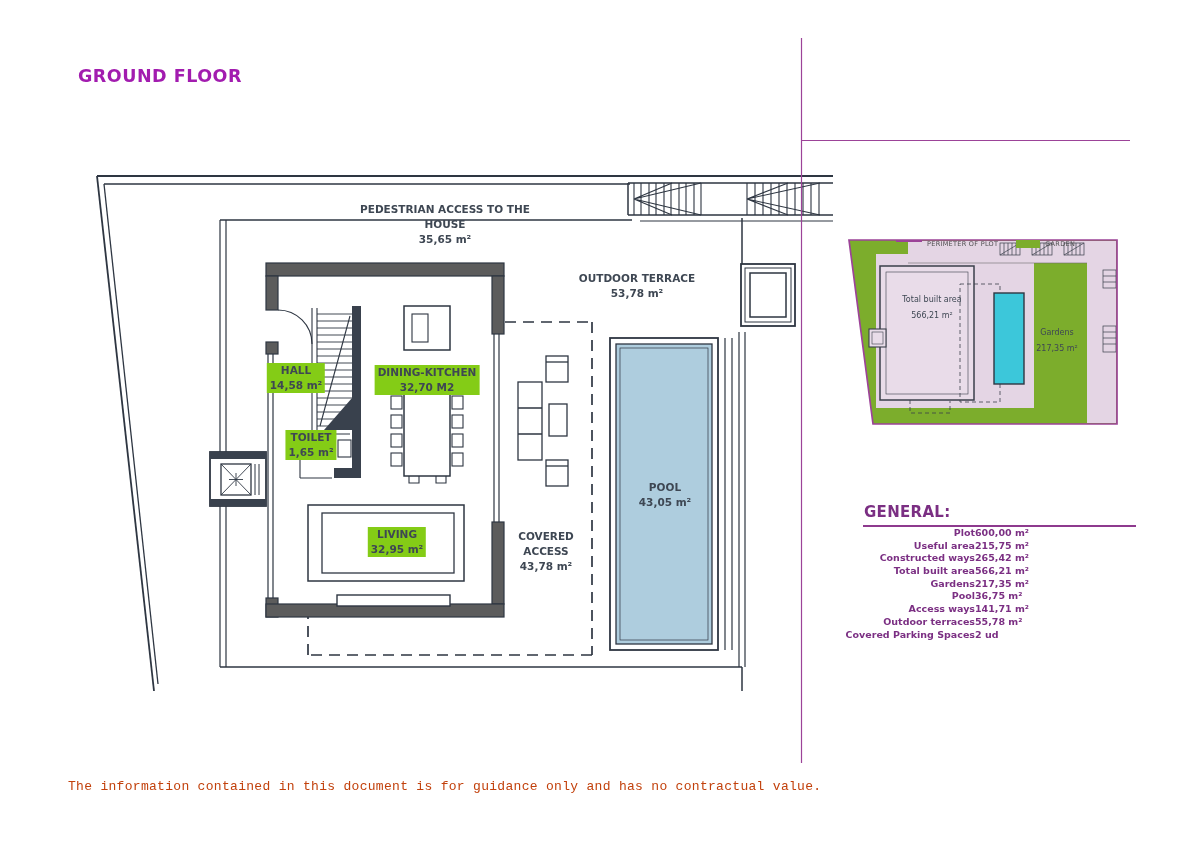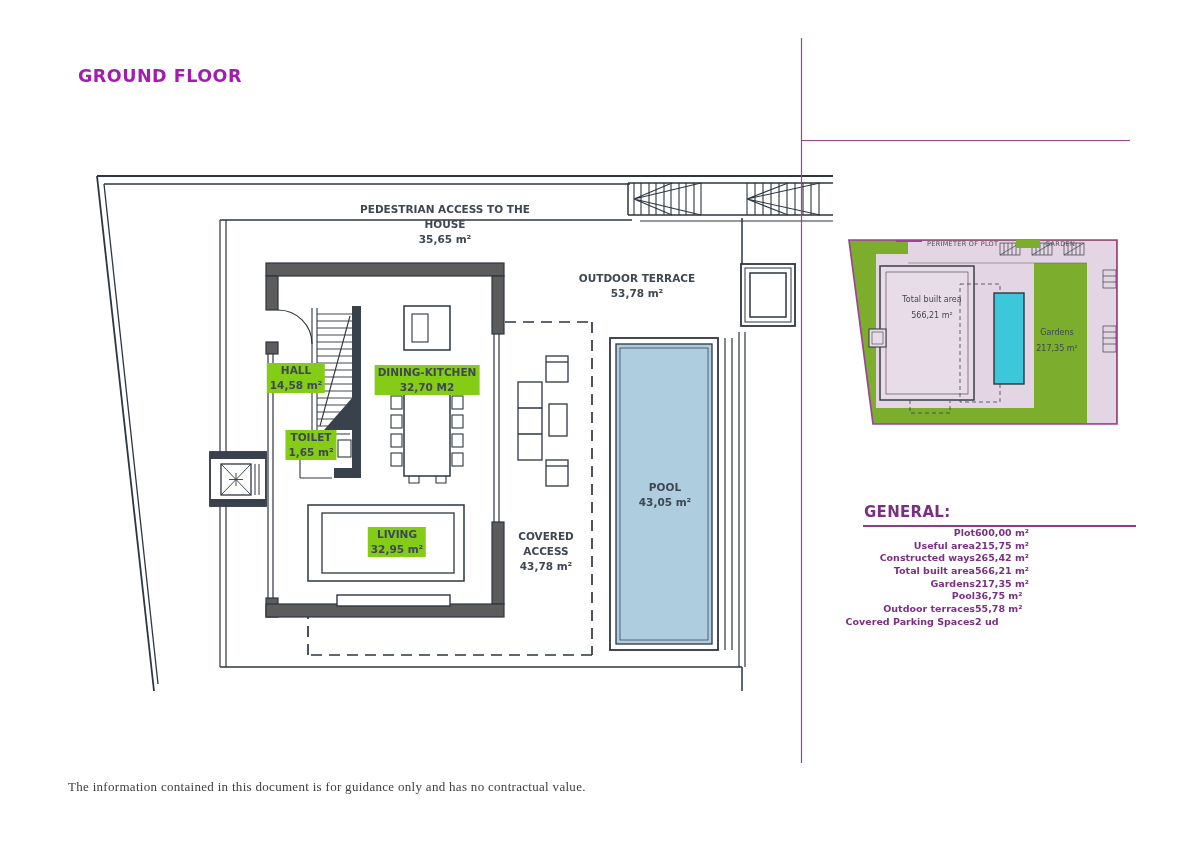--- a/index.html
+++ b/index.html
@@ -20,22 +20,22 @@
   .legend .gswatch{width:24px;height:8px;background:#7cad2c;margin:0 5px 0 18px;}
   .general-head{position:absolute;left:864px;top:503px;font-size:15px;font-weight:bold;
                 color:#7b2f83;letter-spacing:.3px;z-index:2;}
   .general-rule{position:absolute;left:863px;top:525px;width:273px;height:2px;
                 background:#8e3a8e;z-index:2;}
   .general-table{position:absolute;left:795px;top:527px;width:338px;z-index:2;
                  font-size:9.5px;font-weight:bold;color:#7b2f83;}
   .general-table .row{display:flex;height:12.7px;line-height:12.7px;}
   .general-table .lab{flex:0 0 180px;text-align:right;}
   .general-table .val{flex:1;text-align:left;}
-  .footer{position:absolute;left:68px;top:779px;font-family:Liberation Serif, serif;
-          font-size:13px;color:#404040;letter-spacing:.3px;z-index:2;}
+  .footer{position:absolute;left:68px;top:779px;font-family:Liberation Mono, monospace;
+          font-size:13px;color:#c2410c;letter-spacing:.3px;z-index:2;}
 </style>
 </head>
 <body>
 
 <div class="page">
 
   <div class="title">GROUND FLOOR</div>
 
   <svg class="plan" width="1200" height="847" viewBox="0 0 1200 847">
 
@@ -282,20 +282,24 @@
     </div>
     <div class="row">
       <span class="lab">Gardens</span>
       <span class="val">217,35 m²</span>
     </div>
     <div class="row">
       <span class="lab">Pool</span>
       <span class="val">36,75 m²</span>
     </div>
     <div class="row">
+      <span class="lab">Access ways</span>
+      <span class="val">141,71 m²</span>
+    </div>
+    <div class="row">
       <span class="lab">Outdoor terraces</span>
       <span class="val">55,78 m²</span>
     </div>
     <div class="row">
       <span class="lab">Covered Parking Spaces</span>
       <span class="val">2 ud</span>
     </div>
   </div>
 
   <div class="footer">The information contained in this document is for guidance only and has no contractual value.</div>

